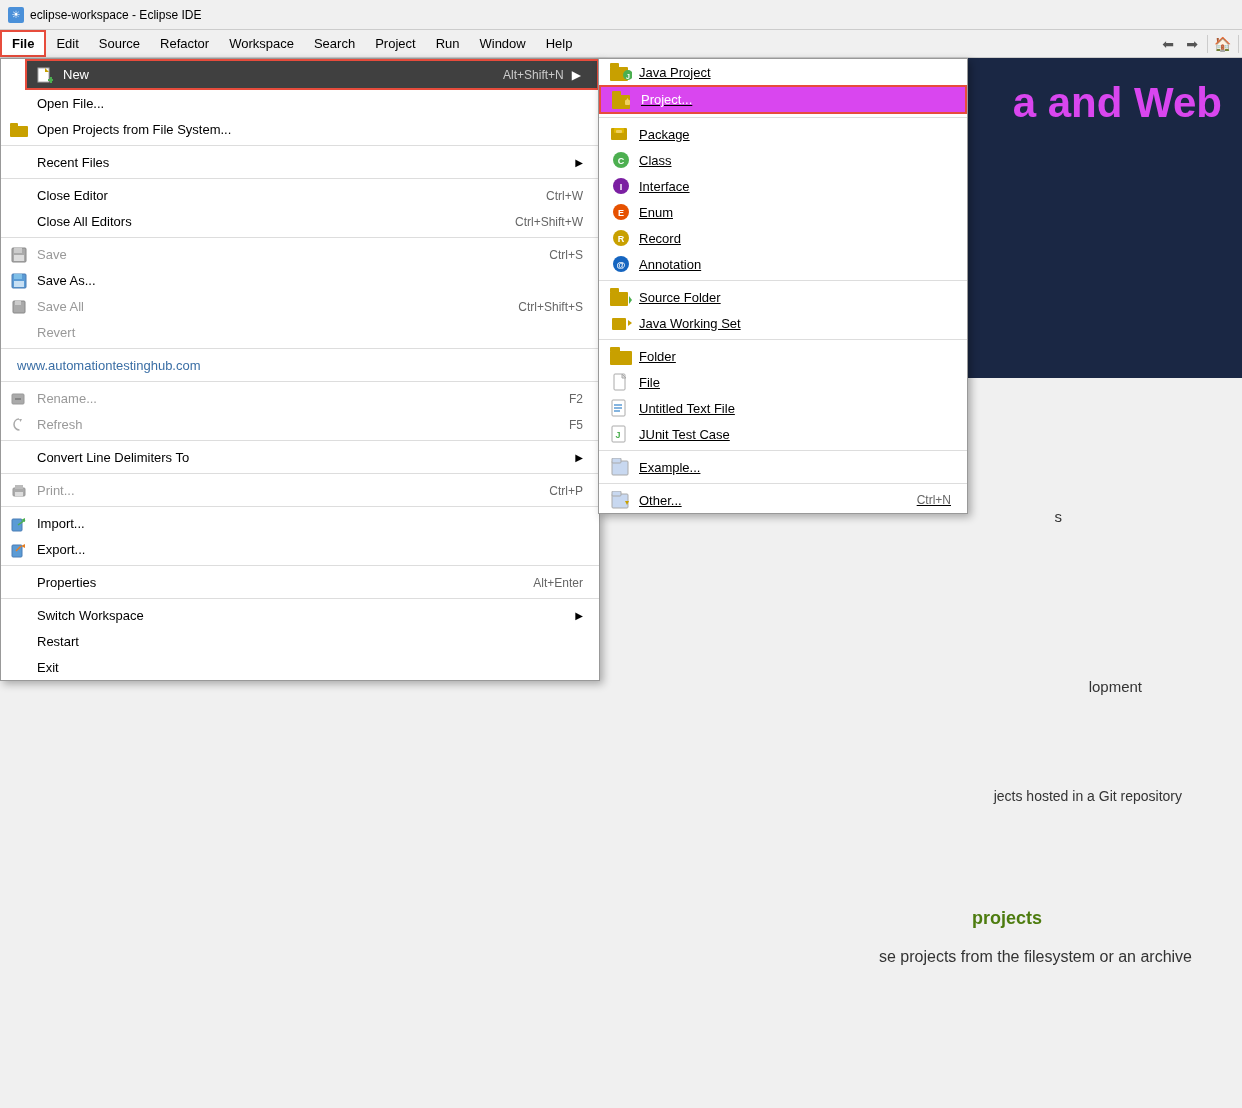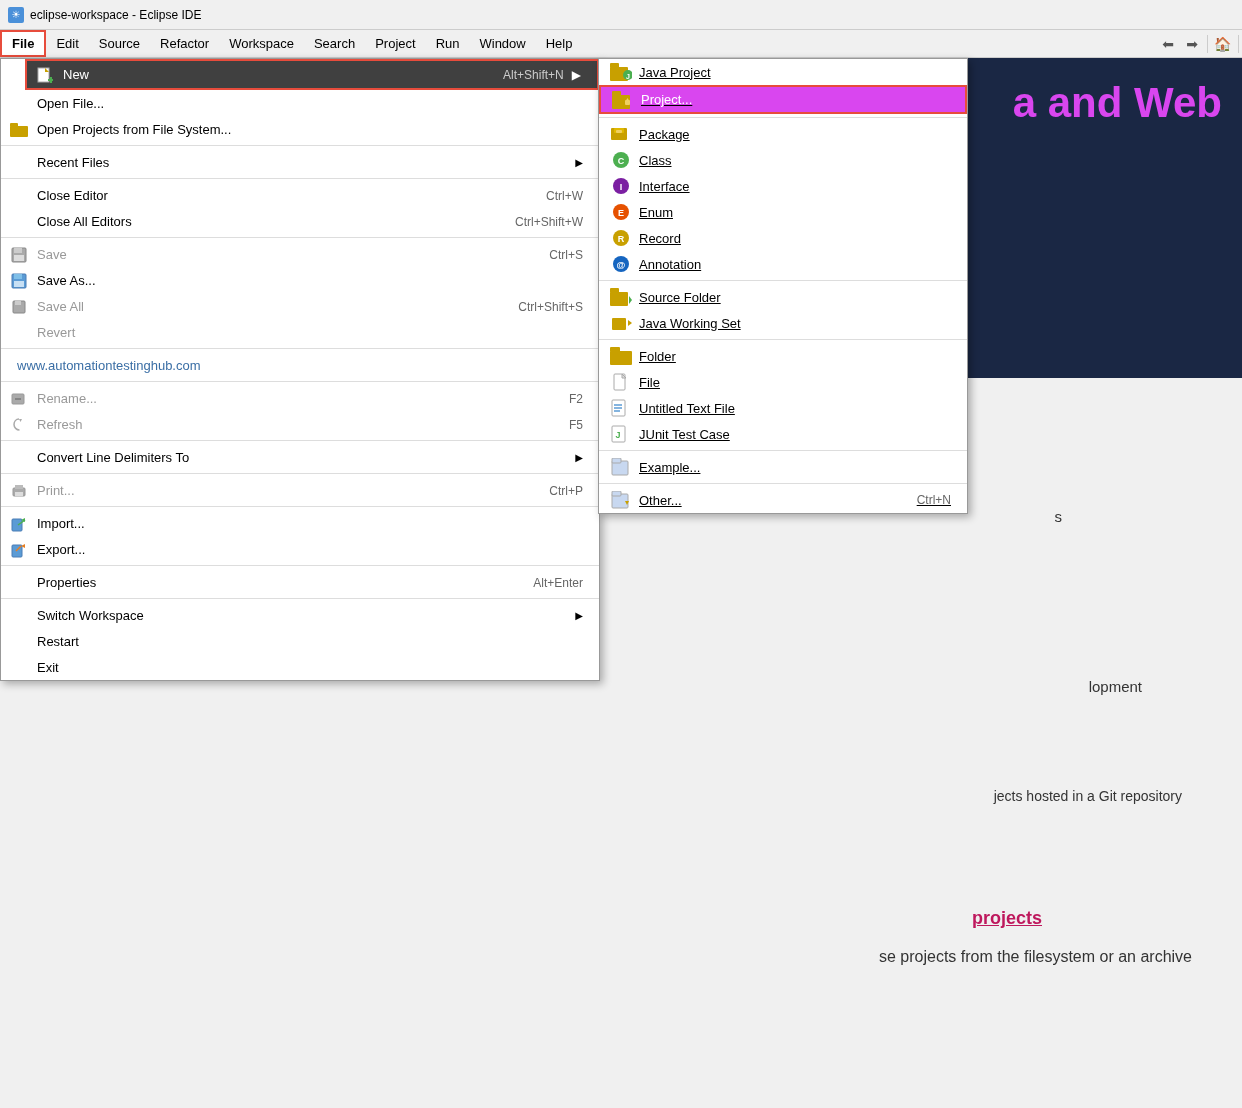--- a/index.html
+++ b/index.html
@@ -281,21 +281,21 @@
 
     <div class="bg-dark-header">
       <div class="bg-header-text">
         <span>a and Web</span>
       </div>
     </div>
 
     <div class="bg-text-snippet" style="top: 450px; right: 180px; font-size: 15px;">s</div>
     <div class="bg-text-snippet" style="top: 620px; right: 100px; font-size: 15px;">lopment</div>
     <div class="bg-text-snippet" style="top: 730px; right: 60px; font-size: 14px;">jects hosted in a Git repository</div>
-    <div class="bg-text-snippet" style="top: 850px; right: 200px; font-size: 18px; color: #be185d; font-weight: bold; text-decoration: underline;">projects</div>
+    <div class="bg-text-snippet" style="top: 850px; right: 200px; font-size: 18px; color: #4d7c0f; font-weight: bold;">projects</div>
     <div class="bg-text-snippet" style="top: 890px; right: 50px; font-size: 16px;">se projects from the filesystem or an archive</div>
   </div>
 </div>
 
 <div class="file-menu-dropdown">
 
   <div class="new-item-highlighted">
     <span style="position:absolute;left:8px;width:20px;height:20px;display:flex;align-items:center;justify-content:center;">
       <svg width="16" height="16" viewBox="0 0 16 16">
         <rect x="1" y="1" width="11" height="14" fill="white" stroke="#aaa" stroke-width="1"></rect>

